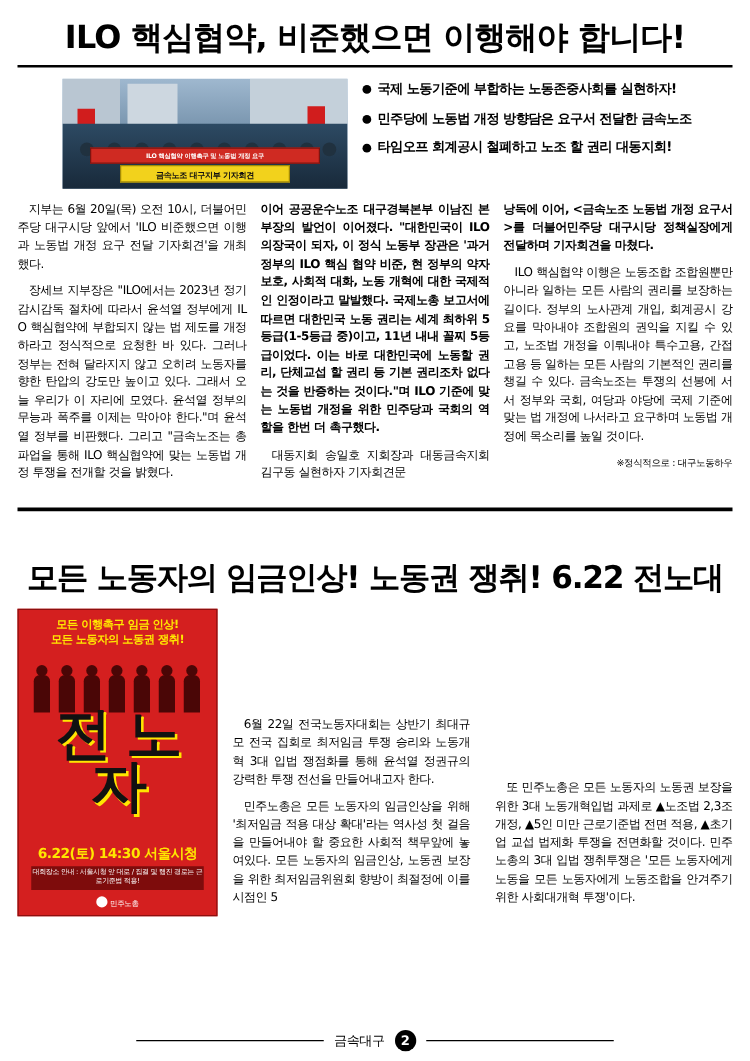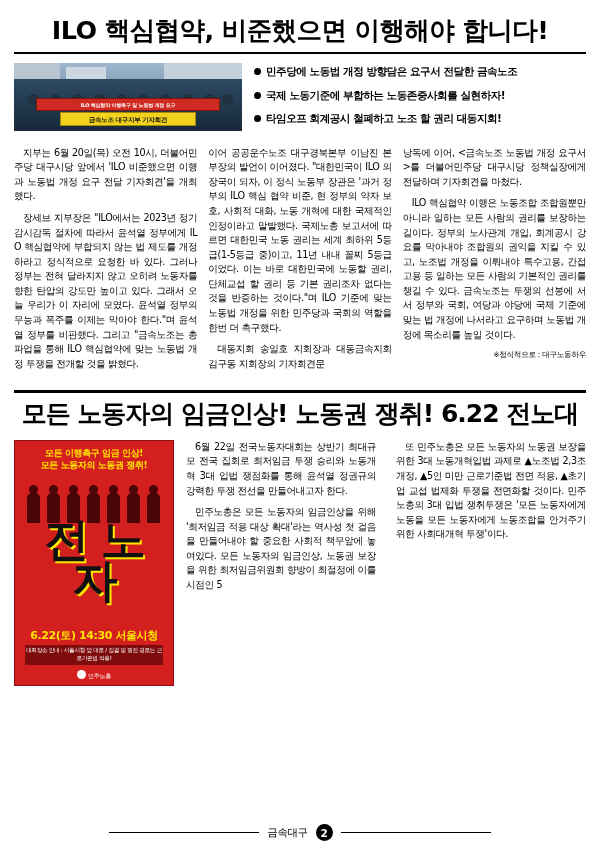--- a/index.html
+++ b/index.html
@@ -40,25 +40,26 @@
   }
 
   .top-flex {
     display: flex;
     gap: 12px;
     margin-top: 9px;
     align-items: flex-start;
   }
   .photo {
     width: 228px;
-    height: 68px;
+    height: 88px;
     position: relative;
     overflow: hidden;
     flex: 0 0 auto;
     background: linear-gradient(#9fb8cf, #6f8ca6 55%, #46607a);
+    margin-left: 36px;
   }
   .photo .bld {
     position:absolute; background:#b9c6d2;
   }
   .photo .crowd {
     position:absolute; left:0; right:0; bottom:0; height:52px;
     background: linear-gradient(#2d4a63, #18293a);
   }
   .photo .head {
     position:absolute; bottom:26px; width:11px; height:11px; border-radius:50%;
@@ -113,21 +114,21 @@
   }
   .col {
     flex: 1 1 0;
     font-size: 9.6px;
     line-height: 1.52;
     letter-spacing: -0.35px;
     text-align: justify;
     word-break: break-all;
   }
   .col p { margin: 0 0 7px 0; text-indent: 9px; }
-  .col p.noind { text-indent: 0; }
+  .col p.noind { text-indent: 0; font-weight: bold; }
   .byline {
     text-align: right;
     font-size: 7.6px;
     letter-spacing: -0.3px;
     margin-top: 6px;
   }
 
   .divider-thick {
     border: none;
     border-top: 3px solid #000;
@@ -138,20 +139,21 @@
   .headline2-wrap {
     text-align: center;
     padding: 7px 0 3px 0;
   }
   .headline2 {
     font-size: 25px;
     font-weight: bold;
     letter-spacing: -1px;
     line-height: 1.1;
     white-space: nowrap;
+    margin-top: 32px;
   }
   .bottom-flex {
     display: flex;
     gap: 12px;
     margin-top: 9px;
   }
   .poster {
     width: 160px;
     height: 246px;
     flex: 0 0 auto;
@@ -199,20 +201,21 @@
   }
   .poster .plogo .circle {
     display:inline-block; width:9px; height:9px; border-radius:50%;
     background:#fff; vertical-align:-1px; margin-right:2px;
   }
 
   .cols2 {
     display: flex;
     gap: 20px;
     flex: 1 1 auto;
+    align-items: flex-end;
   }
 
   
   .footer {
     position: absolute;
     left: 0; right: 0; bottom: 8px;
     display: flex;
     align-items: center;
     justify-content: center;
     gap: 8px;
@@ -262,41 +265,41 @@
         <div class="bantext">ILO 핵심협약 이행촉구 및 노동법 개정 요구</div>
       </div>
       <div class="banner-yellow">
         <div class="bantext2">금속노조 대구지부 기자회견</div>
       </div>
     </div>
 
     <div class="bullets">
       <div class="bullet">
         <span class="dot"></span>
-        <span>민주당에 노동법 개정 방향담은 요구서 전달한 금속노조</span>
+        <span>국제 노동기준에 부합하는 노동존중사회를 실현하자!</span>
       </div>
       <div class="bullet">
         <span class="dot"></span>
-        <span>국제 노동기준에 부합하는 노동존중사회를 실현하자!</span>
+        <span>민주당에 노동법 개정 방향담은 요구서 전달한 금속노조</span>
       </div>
       <div class="bullet">
         <span class="dot"></span>
         <span>타임오프 회계공시 철폐하고 노조 할 권리 대동지회!</span>
       </div>
     </div>
   </div>
 
   <div class="cols3">
     <div class="col">
       <p>지부는 6월 20일(목) 오전 10시, 더불어민주당 대구시당 앞에서 'ILO 비준했으면 이행과 노동법 개정 요구 전달 기자회견'을 개최했다.</p>
       <p>장세브 지부장은 "ILO에서는 2023년 정기 감시감독 절차에 따라서 윤석열 정부에게 ILO 핵심협약에 부합되지 않는 법 제도를 개정하라고 정식적으로 요청한 바 있다. 그러나 정부는 전혀 달라지지 않고 오히려 노동자를 향한 탄압의 강도만 높이고 있다. 그래서 오늘 우리가 이 자리에 모였다. 윤석열 정부의 무능과 폭주를 이제는 막아야 한다."며 윤석열 정부를 비판했다. 그리고 "금속노조는 총파업을 통해 ILO 핵심협약에 맞는 노동법 개정 투쟁을 전개할 것을 밝혔다.</p>
     </div>
     <div class="col">
       <p class="noind">이어 공공운수노조 대구경북본부 이남진 본부장의 발언이 이어졌다. "대한민국이 ILO 의장국이 되자, 이 정식 노동부 장관은 '과거 정부의 ILO 핵심 협약 비준, 현 정부의 약자 보호, 사회적 대화, 노동 개혁에 대한 국제적인 인정이라고 말발했다. 국제노총 보고서에 따르면 대한민국 노동 권리는 세계 최하위 5등급(1-5등급 중)이고, 11년 내내 꼴찌 5등급이었다. 이는 바로 대한민국에 노동할 권리, 단체교섭 할 권리 등 기본 권리조차 없다는 것을 반증하는 것이다."며 ILO 기준에 맞는 노동법 개정을 위한 민주당과 국회의 역할을 한번 더 촉구했다.</p>
-      <p>대동지회 송일호 지회장과 대동금속지회 김구동 지회장의 기자회견문</p>
+      <p>대동지회 송일호 지회장과 대동금속지회 김구동 실현하자 기자회견문</p>
     </div>
     <div class="col">
       <p class="noind">낭독에 이어, &lt;금속노조 노동법 개정 요구서&gt;를 더불어민주당 대구시당 정책실장에게 전달하며 기자회견을 마쳤다.</p>
       <p>ILO 핵심협약 이행은 노동조합 조합원뿐만 아니라 일하는 모든 사람의 권리를 보장하는 길이다. 정부의 노사관계 개입, 회계공시 강요를 막아내야 조합원의 권익을 지킬 수 있고, 노조법 개정을 이뤄내야 특수고용, 간접고용 등 일하는 모든 사람의 기본적인 권리를 챙길 수 있다. 금속노조는 투쟁의 선봉에 서서 정부와 국회, 여당과 야당에 국제 기준에 맞는 법 개정에 나서라고 요구하며 노동법 개정에 목소리를 높일 것이다.</p>
       <div class="byline">※정식적으로 : 대구노동하우</div>
     </div>
   </div>
 
   <hr class="divider-thick">
 

